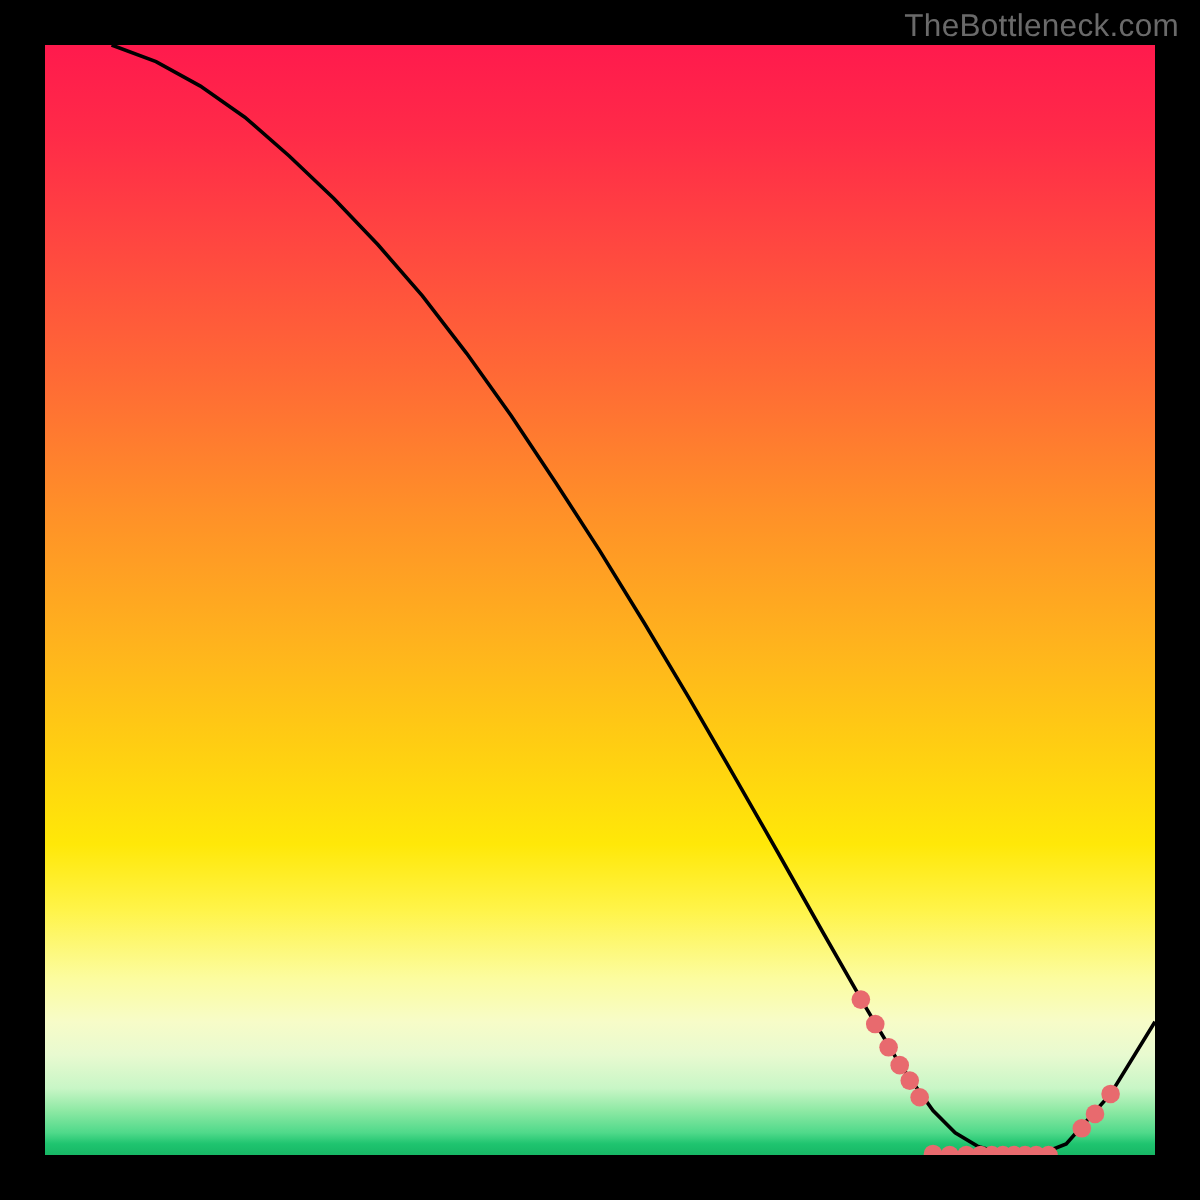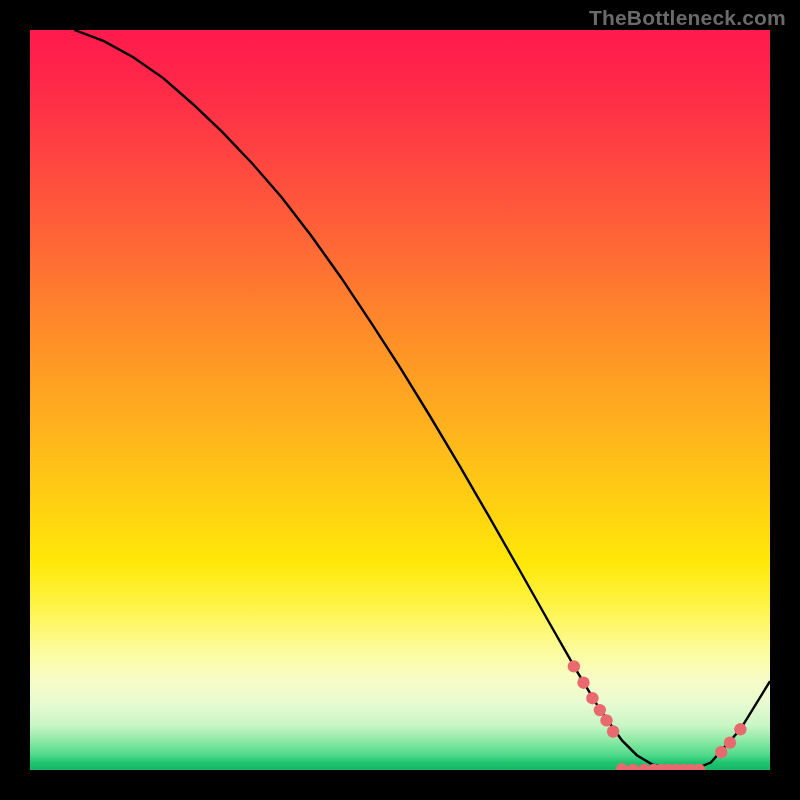--- a/index.html
+++ b/index.html
@@ -57,21 +57,20 @@
   }
   .watermark {
     position: absolute;
     top: 6px;
     right: 14px;
     font-family: Arial, Helvetica, sans-serif;
     font-size: 21px;
     color: #6a6a6a;
     letter-spacing: 0.2px;
     user-select: none;
-    font-weight: bold;
   }
 </style>
 </head>
 <body>
 
 <div class="frame">
   <div class="plot">
     <div class="gradient"></div>
     <svg class="curve" viewBox="0 0 740 740" preserveAspectRatio="none">
       <path id="curve-path" fill="none" stroke-width="2.4" d="M44.4 0.0 L74.0 11.1 L103.6 27.4 L133.2 48.1 L162.8 74.0 L192.4 102.1 L222.0 133.2 L251.6 167.2 L281.2 205.7 L310.8 247.2 L340.4 291.6 L370.0 337.4 L399.6 385.5 L429.2 435.1 L458.8 486.2 L488.4 538.0 L518.0 590.5 L547.6 642.3 L569.8 679.3 L592.0 710.4 L606.8 725.2 L621.6 734.1 L636.4 738.5 L651.2 740.0 L666.0 738.5 L680.8 732.6 L710.4 699.3 L740.0 651.2" stroke="#000000"></path>

